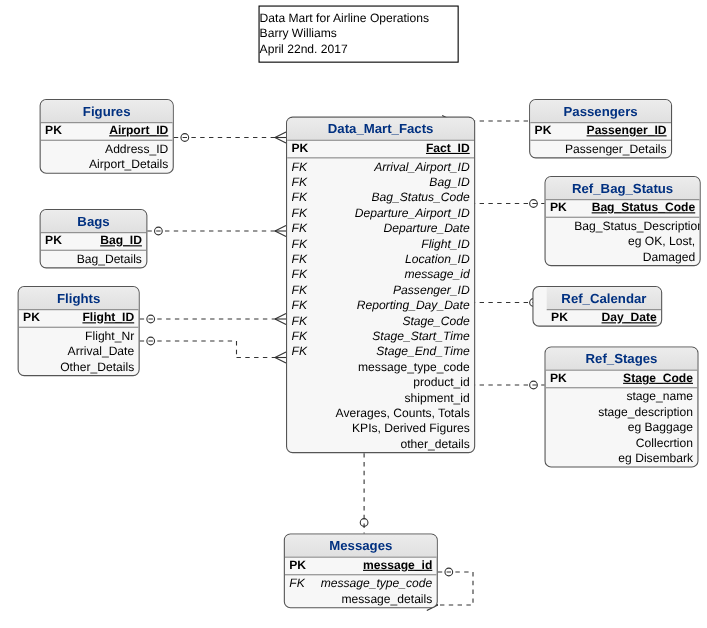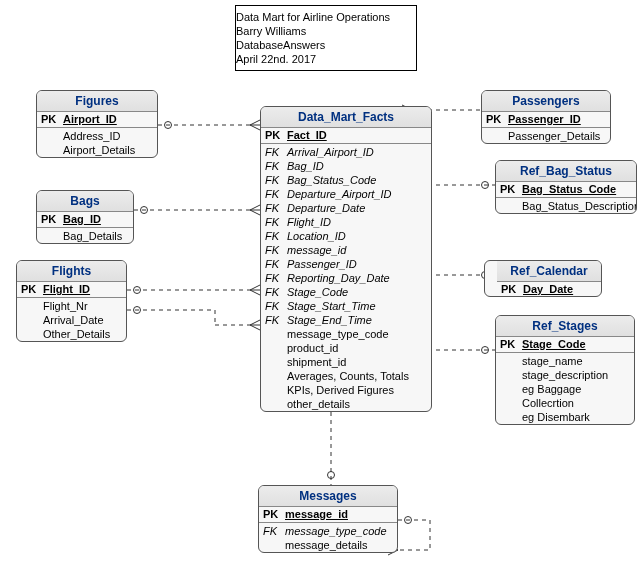--- a/index.html
+++ b/index.html
@@ -52,20 +52,21 @@
     font-style: normal;
     color: #000;
     flex-shrink: 0;
   }
   .key-col.fk {
     font-weight: normal;
     font-style: italic;
   }
   .name-col {
     flex: 1;
+    text-align: right;
   }
   .sep {
     border-top: 1px solid #888;
     margin: 1px 0;
   }
   .pk {
     font-weight: bold;
     text-decoration: underline;
   }
   .fk {
@@ -79,21 +80,20 @@
     height: 571px;
     pointer-events: none;
   }
 </style>
 </head>
 <body>
 
 <div class="title-box">
   <div>Data Mart for Airline Operations</div>
   <div>Barry Williams</div>
-  <div>DatabaseAnswers</div>
   <div>April 22nd. 2017</div>
 </div>
 
 <svg class="conn">
   <defs>
     <g id="crow-right">
       <line x1="0" y1="0" x2="10" y2="-5" stroke="#333"></line>
       <line x1="0" y1="0" x2="10" y2="0" stroke="#333"></line>
       <line x1="0" y1="0" x2="10" y2="5" stroke="#333"></line>
     </g>
@@ -320,20 +320,24 @@
   <div>
       <div class="row">
         <span class="key-col">PK</span>
         <span class="name-col pk">Bag_Status_Code</span>
       </div>
       <div class="sep"></div>
       <div class="row">
         <span class="key-col"></span>
         <span class="name-col ">Bag_Status_Description</span>
       </div>
+      <div class="row">
+        <span class="key-col"></span>
+        <span class="name-col ">eg OK, Lost, Damaged</span>
+      </div>
     </div>
 </div>
 
 <div class="entity" style="left:484px; top:260px; width:118px;padding-left:12px;">
   <div class="entity-header">Ref_Calendar</div>
   <div>
       <div class="row">
         <span class="key-col">PK</span>
         <span class="name-col pk">Day_Date</span>
       </div>

